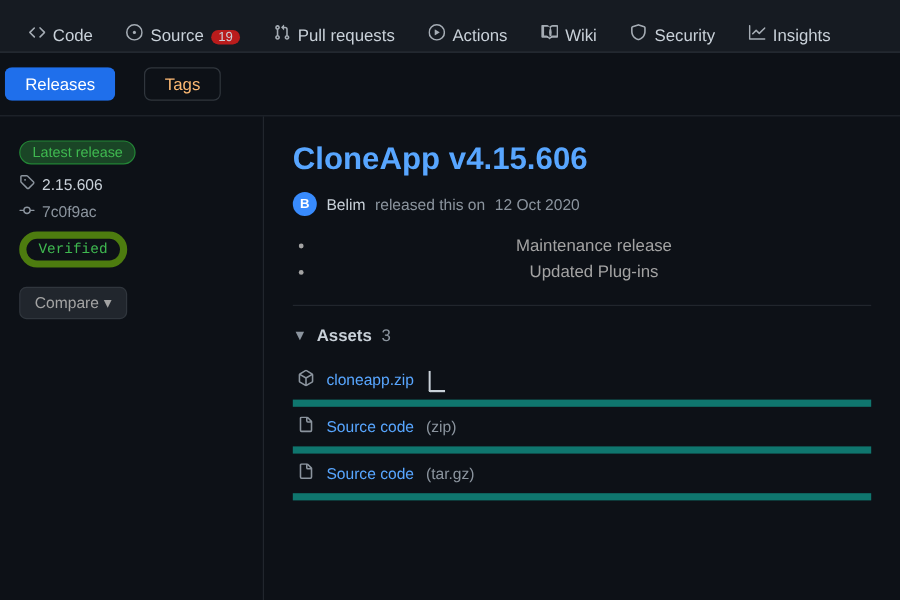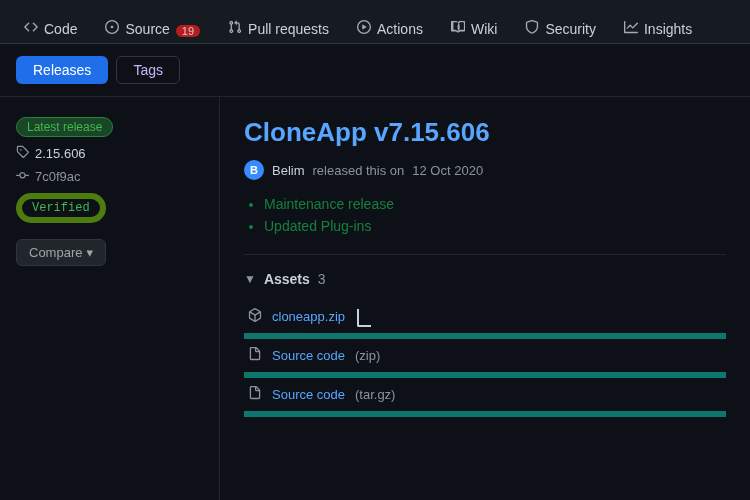--- a/index.html
+++ b/index.html
@@ -41,40 +41,40 @@
       border-radius: 20px;
       padding: 0 6px;
       font-size: 11px;
       color: #c9d1d9;
     }
 
     
     .sub-nav {
       display: flex;
       align-items: center;
-      padding: 12px 16px;
-      gap: 8px;
+      padding: 12px 4px;
+      gap: 24px;
       border-bottom: 1px solid #21262d;
       background: #0d1117;
     }
     .sub-nav-btn {
       padding: 5px 16px;
       border-radius: 6px;
       font-size: 14px;
       cursor: pointer;
       border: 1px solid transparent;
     }
     .sub-nav-btn.active {
       background: #1f6feb;
       color: #fff;
       border-color: transparent;
     }
     .sub-nav-btn.inactive {
       background: transparent;
-      color: #c4b5fd;
+      color: #fdba74;
       border-color: #30363d;
     }
 
     
     .main-content {
       display: flex;
       height: calc(500px - 44px - 53px);
     }
 
     
@@ -162,21 +162,22 @@
       justify-content: center;
       font-size: 11px;
       color: #fff;
       font-weight: 600;
     }
     .release-author { color: #c9d1d9; font-weight: 500; }
     .release-notes {
       list-style: disc;
       padding-left: 20px;
       margin-bottom: 20px;
-      color: #15803d;
+      color: #a3a3a3;
+      text-align: center;
     }
     .release-notes li {
       margin-bottom: 6px;
       font-size: 14px;
     }
     .divider {
       border: none;
       border-top: 1px solid #21262d;
       margin: 16px 0;
     }
@@ -294,21 +295,21 @@
       <span>7c0f9ac</span>
     </div>
     <span class="verified-badge">Verified</span>
     <button class="compare-btn">
       <span>Compare</span>
       <span>▾</span>
     </button>
   </div>
 
   <div class="release-content">
-    <h1 class="release-title">CloneApp v7.15.606</h1>
+    <h1 class="release-title">CloneApp v4.15.606</h1>
     <div class="release-meta">
       <div class="avatar">B</div>
       <span class="release-author">Belim</span>
       <span>released this on</span>
       <span>12 Oct 2020</span>
     </div>
     <ul class="release-notes">
       <li>Maintenance release</li>
       <li>Updated Plug-ins</li>
     </ul>

